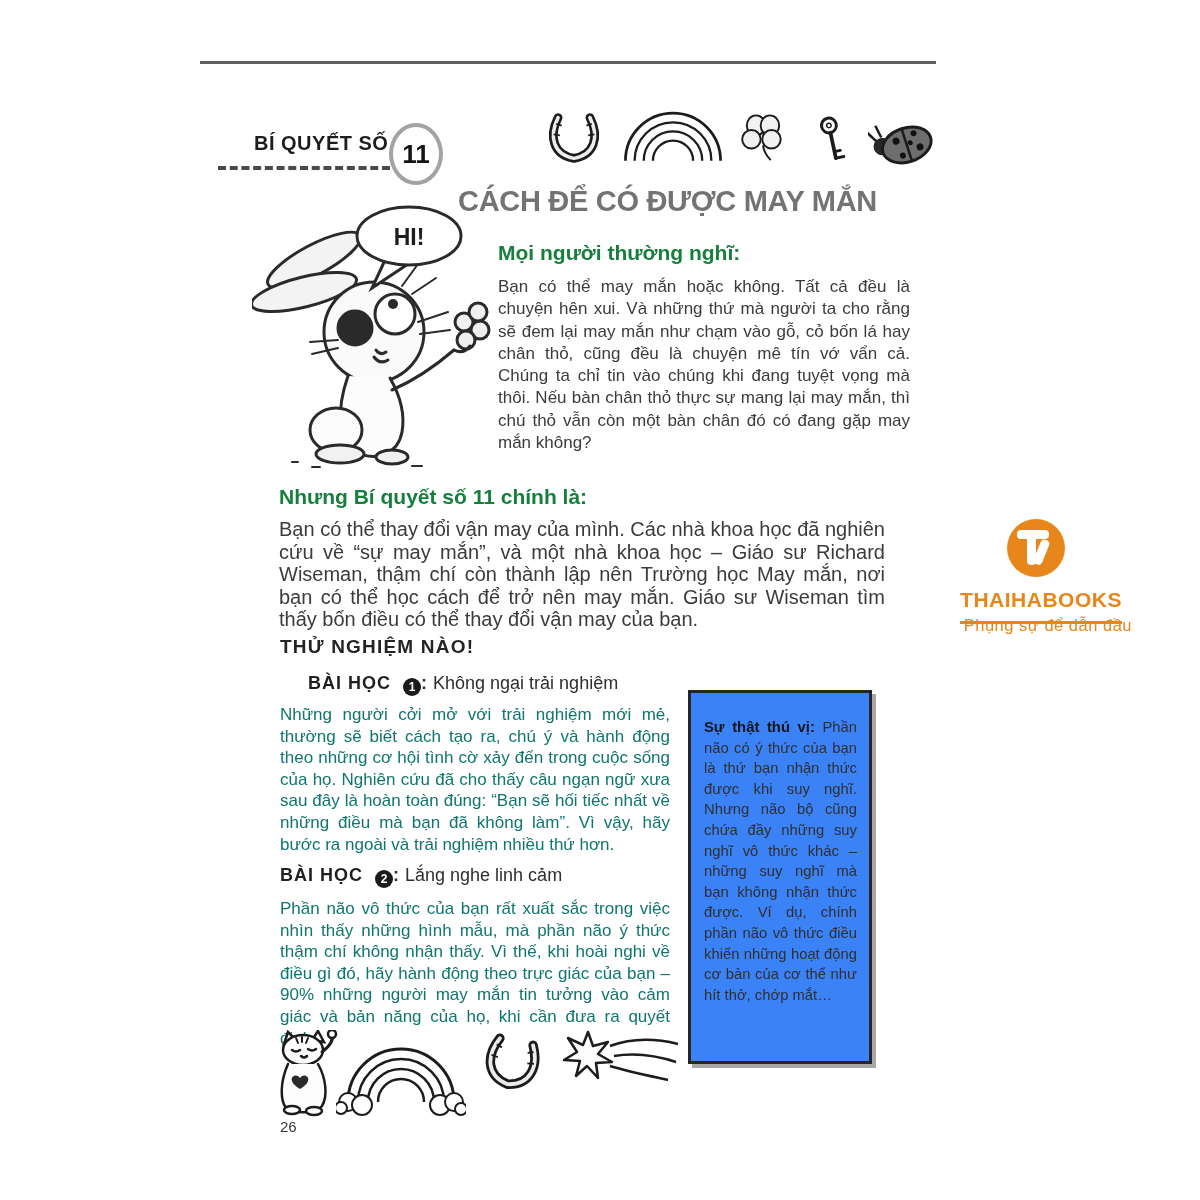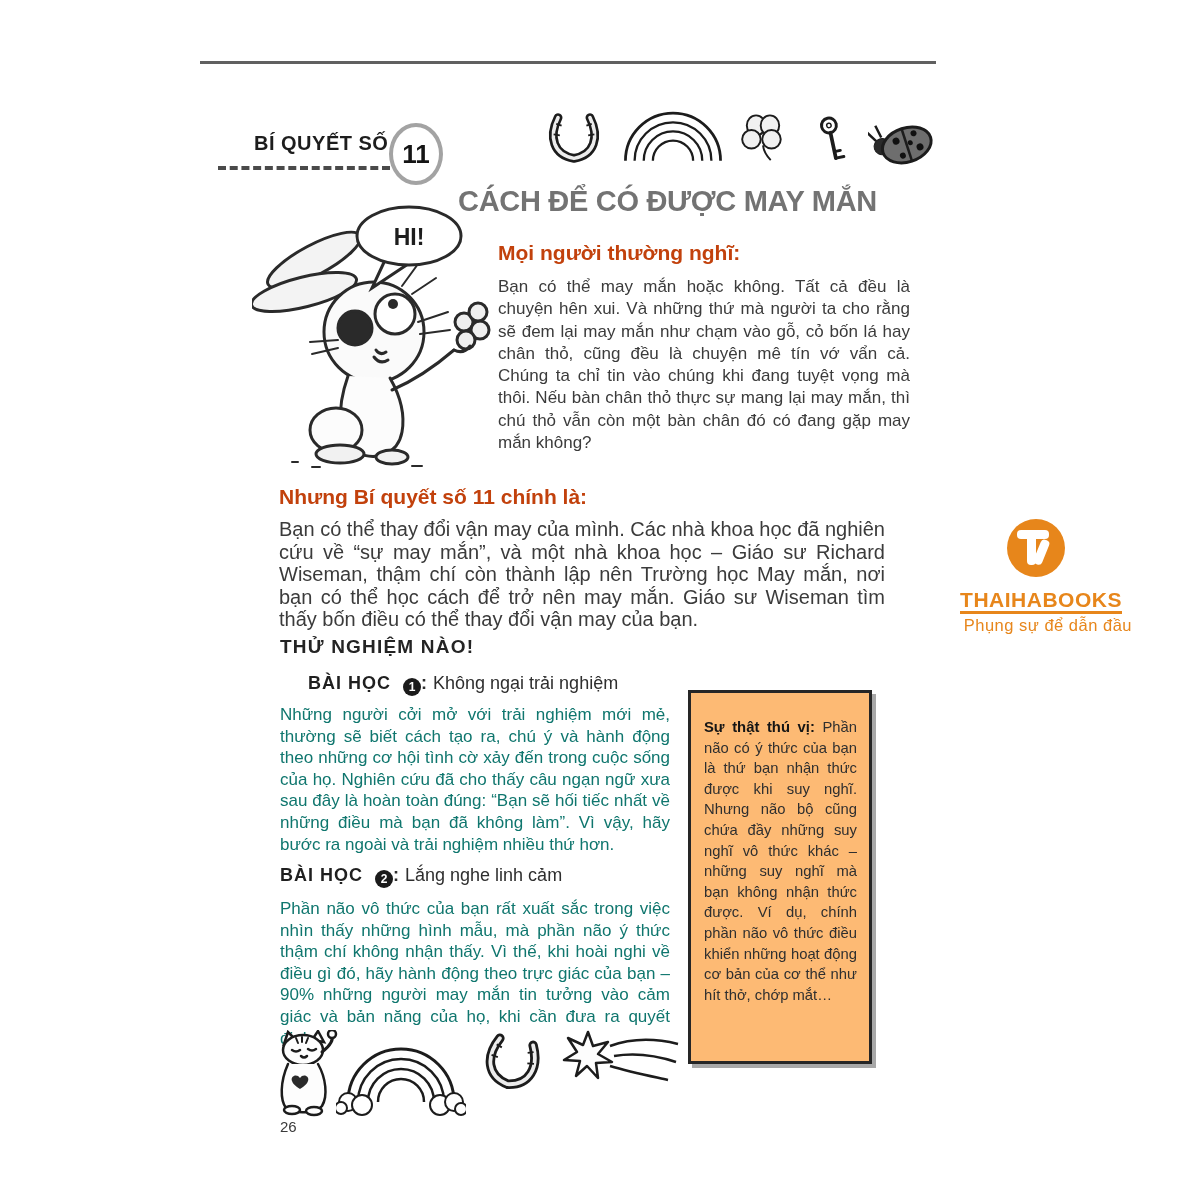--- a/index.html
+++ b/index.html
@@ -5,42 +5,42 @@
   html,body{margin:0;padding:0;background:#fff;}
   .canvas{position:relative;width:1200px;height:1200px;background:#fff;overflow:hidden;
           font-family:"Liberation Sans","DejaVu Sans",sans-serif;color:#333;}
   .abs{position:absolute;}
   .top-rule{left:200px;top:61px;width:736px;height:3px;background:#606060;}
   .series-label{left:254px;top:132px;font-size:20px;font-weight:800;letter-spacing:.5px;color:#1d1d1d;white-space:nowrap;}
   .series-dashes{left:218px;top:166px;width:172px;height:0;border-top:4px dashed #4a4a4a;}
   .series-circle{left:389px;top:123px;width:46px;height:54px;border:4px solid #a3a3a3;border-radius:50%;
                  display:flex;align-items:center;justify-content:center;font-size:26px;font-weight:800;color:#141414;}
   .page-title{left:458px;top:185px;font-size:29px;font-weight:900;color:#737373;white-space:nowrap;letter-spacing:-.3px;}
-  .h2{font-size:21px;font-weight:800;color:#c2410c;white-space:nowrap;text-align:center;}
+  .h2{font-size:21px;font-weight:800;color:#15803d;white-space:nowrap;text-align:center;}
   .think-h{left:498px;top:241px;}
   .think-b{left:498px;top:276px;width:412px;font-size:17px;line-height:22.3px;text-align:justify;color:#3b3b3b;}
   .secret-h{left:279px;top:485px;}
   .secret-b{left:279px;top:518px;width:606px;font-size:20px;line-height:22.5px;text-align:justify;color:#3b3b3b;}
   .exp-h{left:280px;top:636px;font-size:19px;font-weight:800;letter-spacing:1.2px;color:#242424;white-space:nowrap;}
   .lesson-line{white-space:nowrap;font-size:18px;color:#2e2e2e;}
   .l1-h{left:280px;top:673px;margin-left:28px;} .l1-b{left:280px;top:704px;}
   .l2-h{left:280px;top:865px;} .l2-b{left:280px;top:898px;}
   .lesson-body{width:390px;font-size:17px;line-height:21.6px;text-align:justify;color:#0f766e;}
   .lesson-label{font-weight:800;letter-spacing:1px;color:#1f1f1f;}
   .num-circle{display:inline-flex;width:18px;height:18px;border-radius:50%;background:#1b1b1b;color:#fff;
               font-size:12px;font-weight:700;align-items:center;justify-content:center;vertical-align:-2px;margin-left:7px;}
   .lesson-colon{font-weight:800;margin-right:6px;}
-  .fact-box{left:688px;top:690px;width:184px;height:374px;box-sizing:border-box;background:#fdba74;
+  .fact-box{left:688px;top:690px;width:184px;height:374px;box-sizing:border-box;background:#3b82f6;
             border:3px solid #262626;box-shadow:4px 4px 0 #a8a8a8;padding:24px 12px 8px 13px;
             font-size:14.8px;line-height:20.6px;text-align:justify;color:#2f2f2f;}
   .fact-box b{color:#151515;}
   .page-number{left:280px;top:1118px;font-size:15px;color:#3a3a3a;}
   .logo-word{left:950px;top:588px;width:182px;text-align:center;font-size:21px;font-weight:800;letter-spacing:.5px;
              color:#E7861B;}
-  .logo-word span{border-bottom:3px solid #E7861B;padding-bottom:0;}
+  .logo-word span{border-bottom:3px solid #E7861B;padding-bottom:10px;}
   .logo-tag{left:950px;top:616px;width:182px;text-align:right;font-size:16.5px;color:#E7861B;letter-spacing:.5px;}
   svg{display:block;}
 </style>
 </head>
 <body>
 
 <div class="canvas">
 
   <div class="abs top-rule"></div>
 

